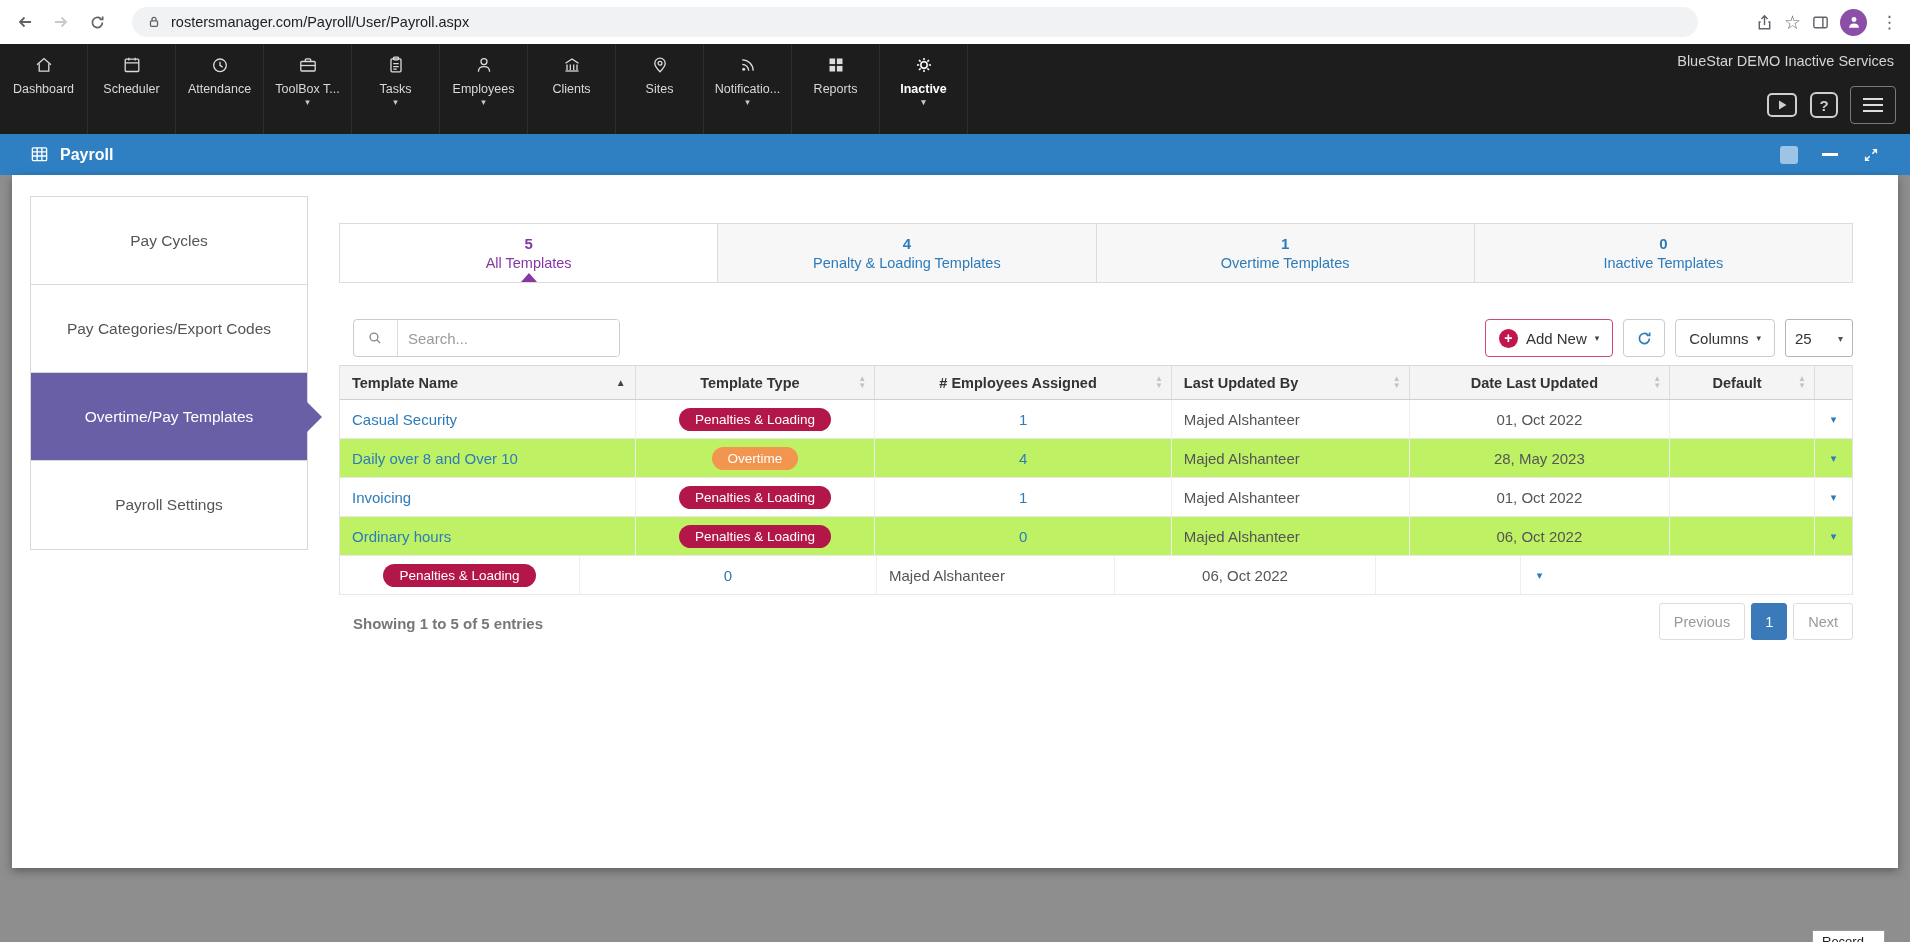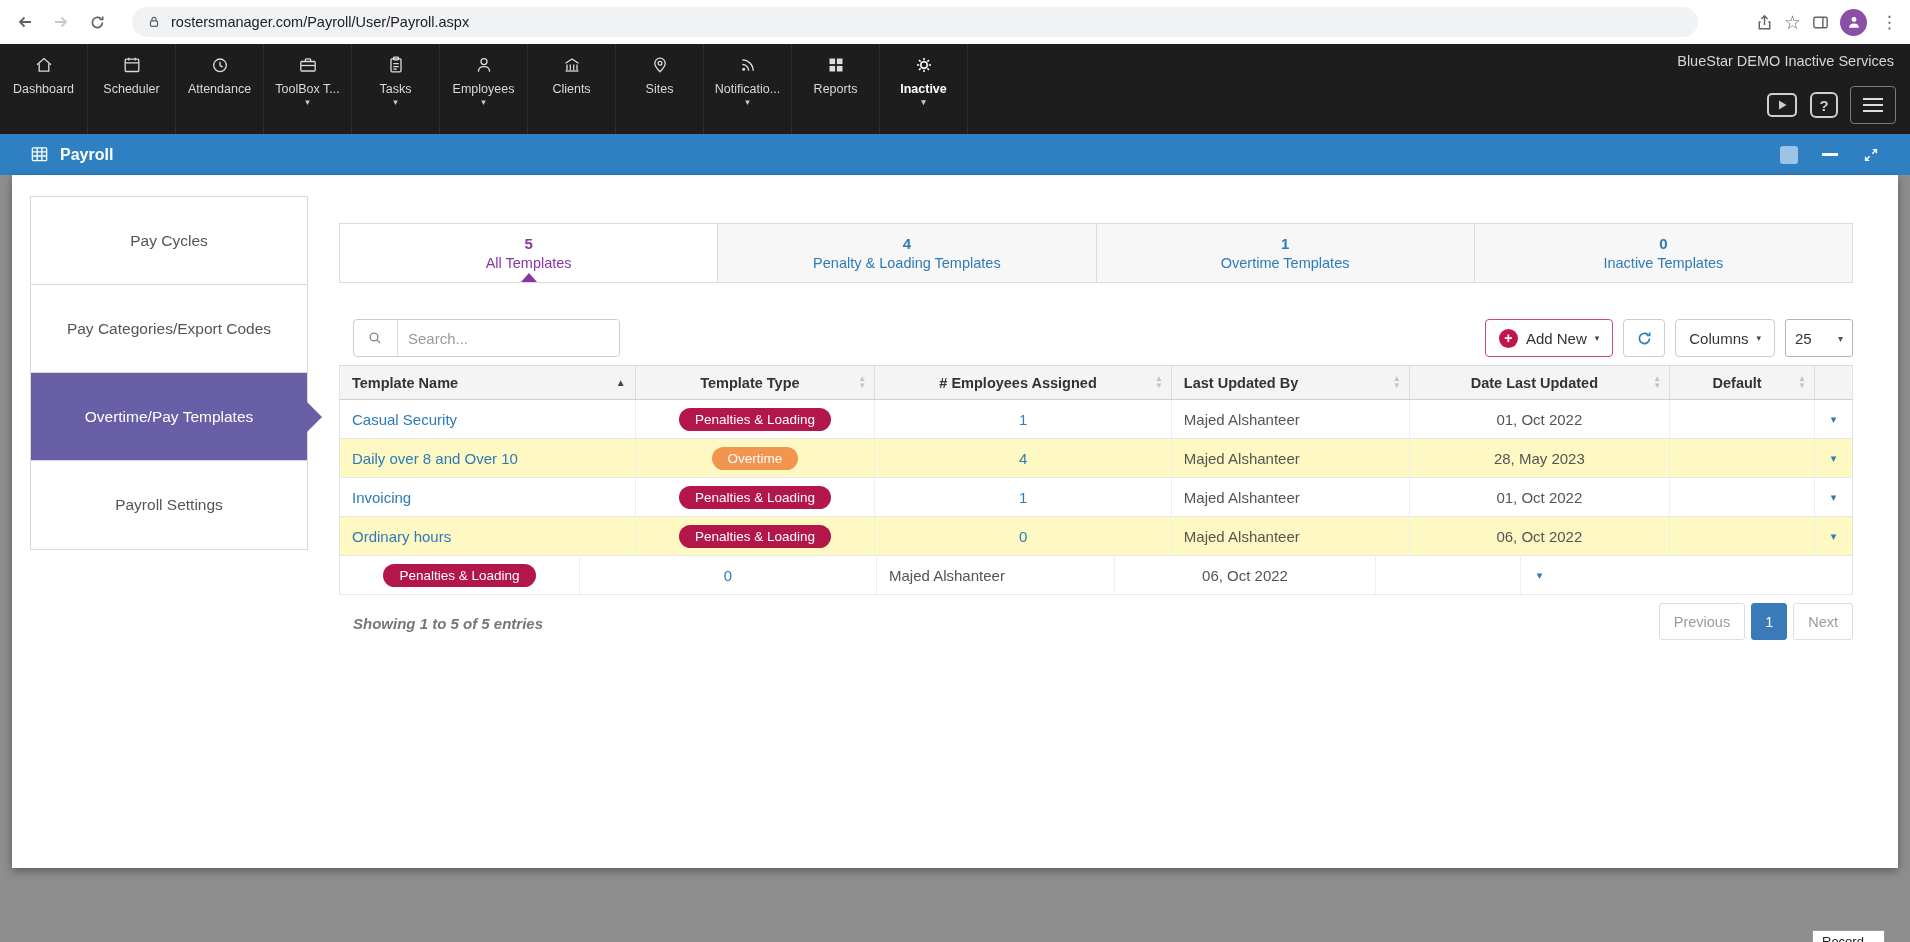--- a/index.html
+++ b/index.html
@@ -78,31 +78,31 @@
 
   
   .dtable { position:absolute; left:327px; top:190px; width:1514px; border-top:1px solid #d9d9d9; border-left:1px solid #e3e3e3; border-right:1px solid #e3e3e3; }
   .thead { display:flex; height:34px; background:#f4f4f4; border-bottom:1px solid #cfcfcf; }
   .th { display:flex; align-items:center; font-weight:bold; font-size:14.5px; color:#333; position:relative; border-right:1px solid #ddd; padding:0 22px 0 12px; cursor:pointer; }
   .th.center { justify-content:center; }
   .c1 { width:296px; } .c2 { width:240px; } .c3 { width:297px; } .c4 { width:238px;align-items:center; } .c5 { width:261px; } .c6 { width:145px; } .c7 { width:37px; border-right:none !important; }
   .sort-asc { position:absolute; right:9px; font-size:10px; color:#444; }
   .sort-both { position:absolute; right:8px; display:flex; flex-direction:column; font-size:8px; line-height:6.5px; color:#c3c3c3; }
   .trow { display:flex; height:39px; background:#fff; border-bottom:1px solid #e8e8e8; }
-  .trow.alt { background:#fef9c3; }
+  .trow.alt { background:#bef264; }
   .td { display:flex; align-items:center; font-size:15px; color:#555; border-right:1px solid #efefef; padding:0 12px; overflow:hidden; }
   .td.center { justify-content:center; }
   .link { color:#2d7bb9; text-decoration:none; cursor:pointer; }
   .badge { padding:4px 16px; border-radius:15px; color:#fff; font-size:13.5px; white-space:nowrap; }
   .badge-penalty { background:#b3174a; }
   .badge-overtime { background:#f2954f; }
   .row-caret { color:#2d7bb9; font-size:11px; cursor:pointer; }
 
   
-  .table-footer-text { position:absolute; left:341px; top:440px; font-size:15px; font-style:italic; font-weight:bold; color:#777; }
+  .table-footer-text { position:absolute; left:341px; top:440px; font-size:15px; font-weight:bold; color:#777; }
   .pagination { position:absolute; right:45px; top:428px; display:flex; gap:6px; height:37px; }
   .page-btn { border:1px solid #ddd; background:#fff; color:#9a9a9a; font-size:14.5px; display:flex; align-items:center; padding:0 14px; border-radius:3px; cursor:pointer; }
   .page-btn.current { background:#3a7ab8; border-color:#3a7ab8; color:#fff; width:36px; justify-content:center; padding:0; }
 
   
   .record-chip { position:absolute; left:1812px; top:930px; background:#fff; border:1px solid #9a9a9a; font-size:13px; color:#222; padding:3px 9px; white-space:nowrap; }
 </style>
 </head>
 <body>
 

